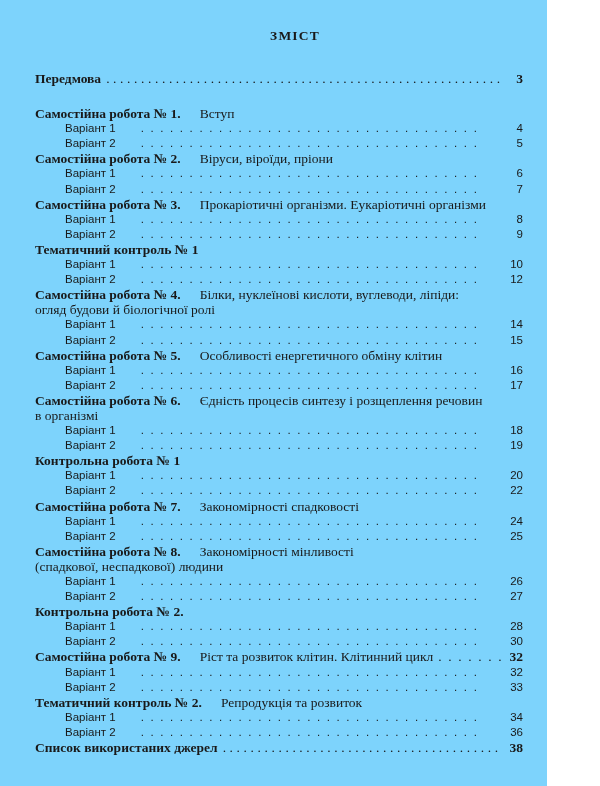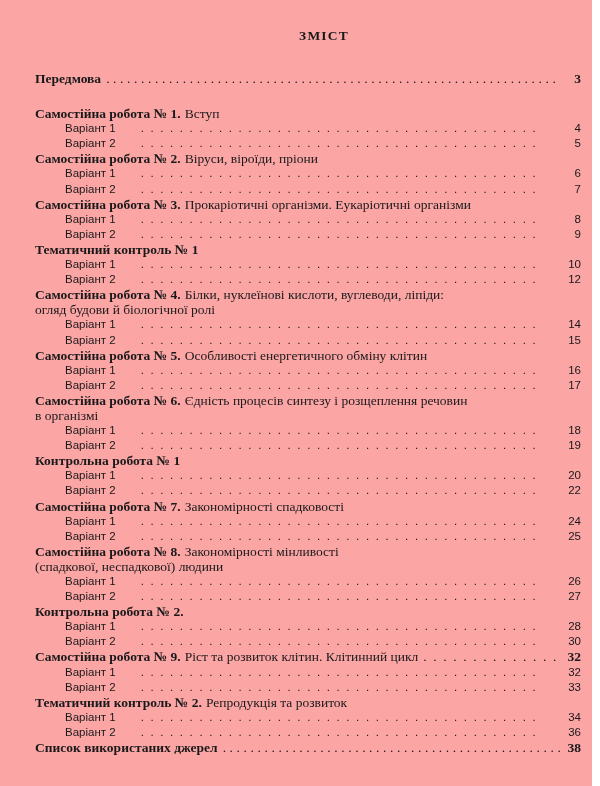--- a/index.html
+++ b/index.html
@@ -1,22 +1,22 @@
 <!DOCTYPE html>
 <html><head>
 <meta charset="utf-8">
 <style>
   html, body { margin: 0; padding: 0; }
   .page {
     position: relative;
-    width: 592px;
+    width: 547px;
     height: 786px;
-    background: #fca5a5;
+    background: #7dd3fc;
     box-sizing: border-box;
-    padding: 28px 11px 0 35px;
+    padding: 28px 24px 0 35px;
     font-family: "Liberation Serif", serif;
     color: #191919;
     overflow: hidden;
   }
   .title {
     margin: 0;
     font-size: 13.5px;
     font-weight: 700;
     text-align: center;
     letter-spacing: 1.2px;
@@ -27,21 +27,21 @@
     display: flex;
     align-items: baseline;
     height: 15.1px;
     line-height: 15.1px;
     white-space: nowrap;
     overflow: hidden;
   }
   .gap-after { margin-bottom: 20px; }
   .heading, .cont { font-size: 13.5px; }
   .h-bold { font-weight: 700; flex: 0 0 auto; }
-  .h-rest { margin-left: 4px; flex: 0 0 auto; }
+  .h-rest { margin-left: 19px; flex: 0 0 auto; }
   .variant {
     font-family: "Liberation Sans", sans-serif;
     font-size: 11.5px;
     padding-left: 30px;
     gap: 20px;
   }
   .v-label { flex: 0 0 auto; }
   .dots {
     flex: 1 1 auto;
     overflow: hidden;

